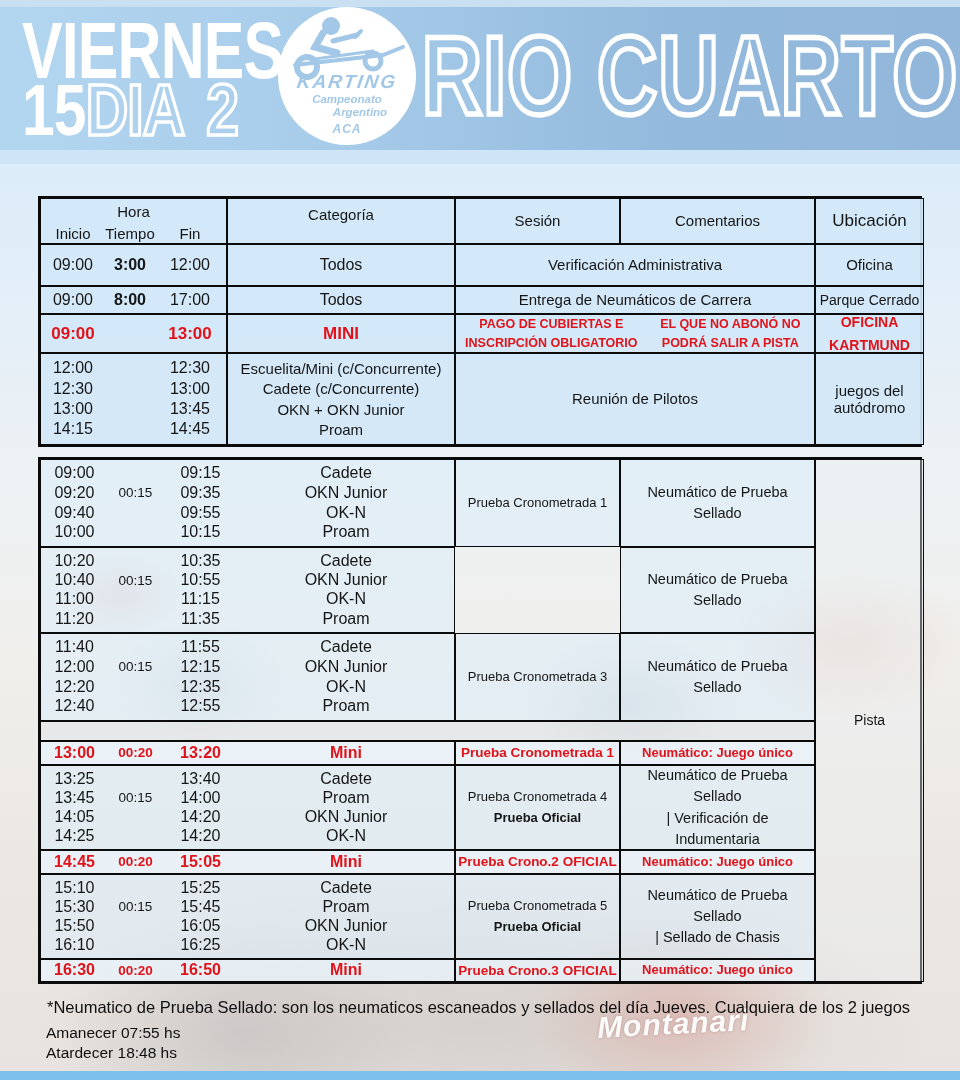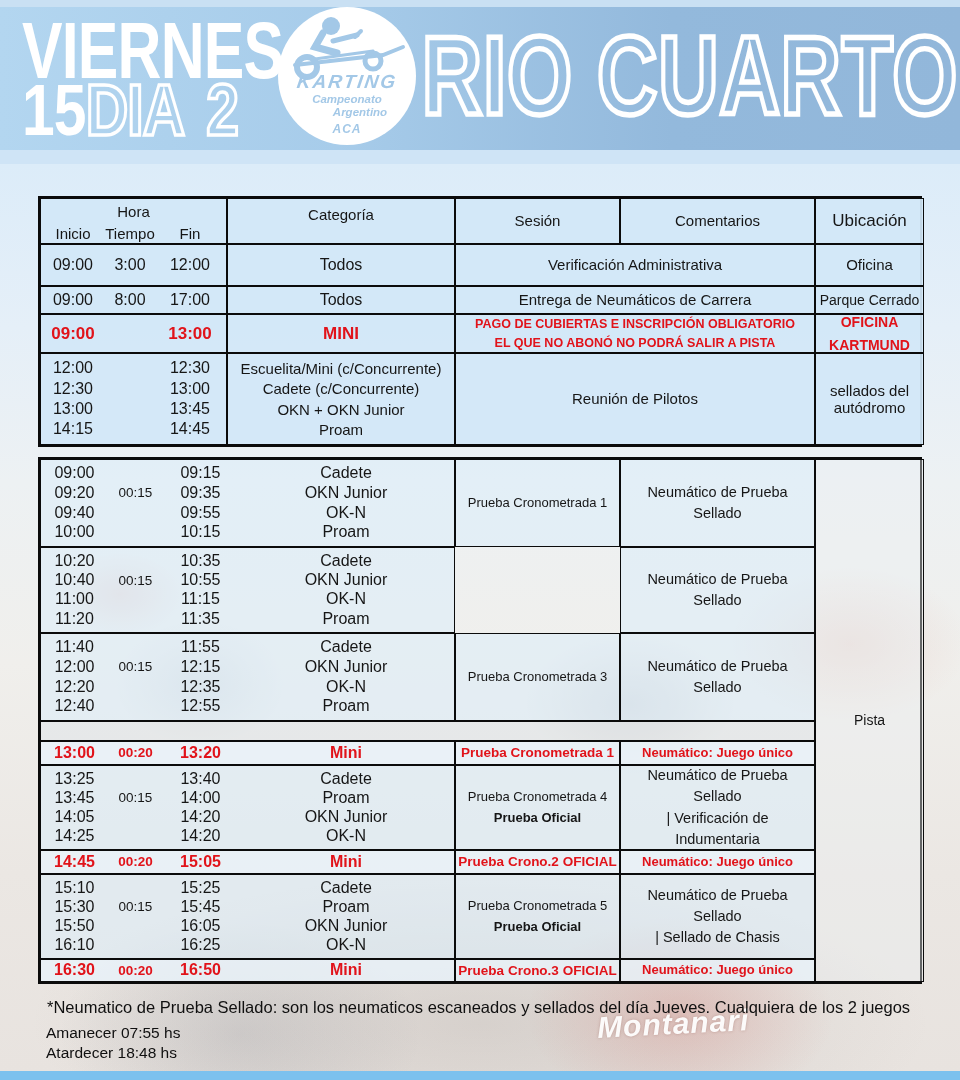--- a/index.html
+++ b/index.html
@@ -60,30 +60,30 @@
   .head { font-size:15px; }
   .hora-head { flex-direction:column; justify-content:flex-start; padding-top:4px; }
   .hora-sub { display:flex; width:100%; margin-top:5px; font-size:15px; }
   .sub-inicio { width:64px; text-align:center; }
   .sub-tiempo { width:50px; text-align:center; }
   .sub-fin { width:70px; text-align:center; }
   .cat-head { align-items:flex-start; padding-top:7px; }
   .ubic-head { font-size:17px; }
   .times { justify-content:flex-start; font-size:16px; }
   .ti { width:64px; text-align:center; }
-  .tt { width:50px; text-align:center; }
+  .tt { width:50px; text-align:center;font-weight:bold; }
   .tf { width:70px; text-align:center; }
   .cat16 { font-size:16px; }
   .ses15 { font-size:15px; }
   .ubic14 { font-size:14px; }
   .span2 { grid-column:span 2; }
   .two-line { flex-direction:column; }
   .redtext { color:#e1131a; font-weight:bold; }
   .red-row-t1 { font-size:17px; }
-  .red-comment { flex-direction:column; font-size:12.5px; line-height:1.5; }
+  .red-comment { flex-direction:row; font-size:12.5px; line-height:1.5; }
   .red-ubic { flex-direction:column; font-size:14px; line-height:1.6; }
   .lines-cell { flex-direction:column; justify-content:space-evenly; align-items:stretch; padding:3px 0; }
   .line { display:flex; align-items:center; }
   .line .lc { flex:1; text-align:center; }
   .t1-dlines { font-size:16px; }
   .t1-dcats .line { justify-content:center; font-size:15px; }
   
   .t2 { top:457px; grid-template-columns:415px 165px 195px 109px;
         grid-template-rows:88px 86px 88px 20px 24px 85px 24px 85px 23px; }
   .c1{grid-column:1} .c2{grid-column:2} .c3{grid-column:3} .c4{grid-column:4}
@@ -214,21 +214,21 @@
         </div>
     </div>
     <div class="cell lines-cell t1-dcats">
       <div class="line">Escuelita/Mini (c/Concurrente)</div>
       <div class="line">Cadete (c/Concurrente)</div>
       <div class="line">OKN + OKN Junior</div>
       <div class="line">Proam</div>
     </div>
     <div class="cell span2 ses15">Reunión de Pilotos</div>
     <div class="cell two-line ses15">
-      <span>sellados del</span>
+      <span>juegos del</span>
       <span>autódromo</span>
     </div>
   </section>
 
   <section class="grid-table t2">
     <div class="cell c4 rspan">Pista</div>
 
     <div class="cell c1 r1 lines-cell block-left">
       <div class="line">
           <span class="b-i">09:00</span>

